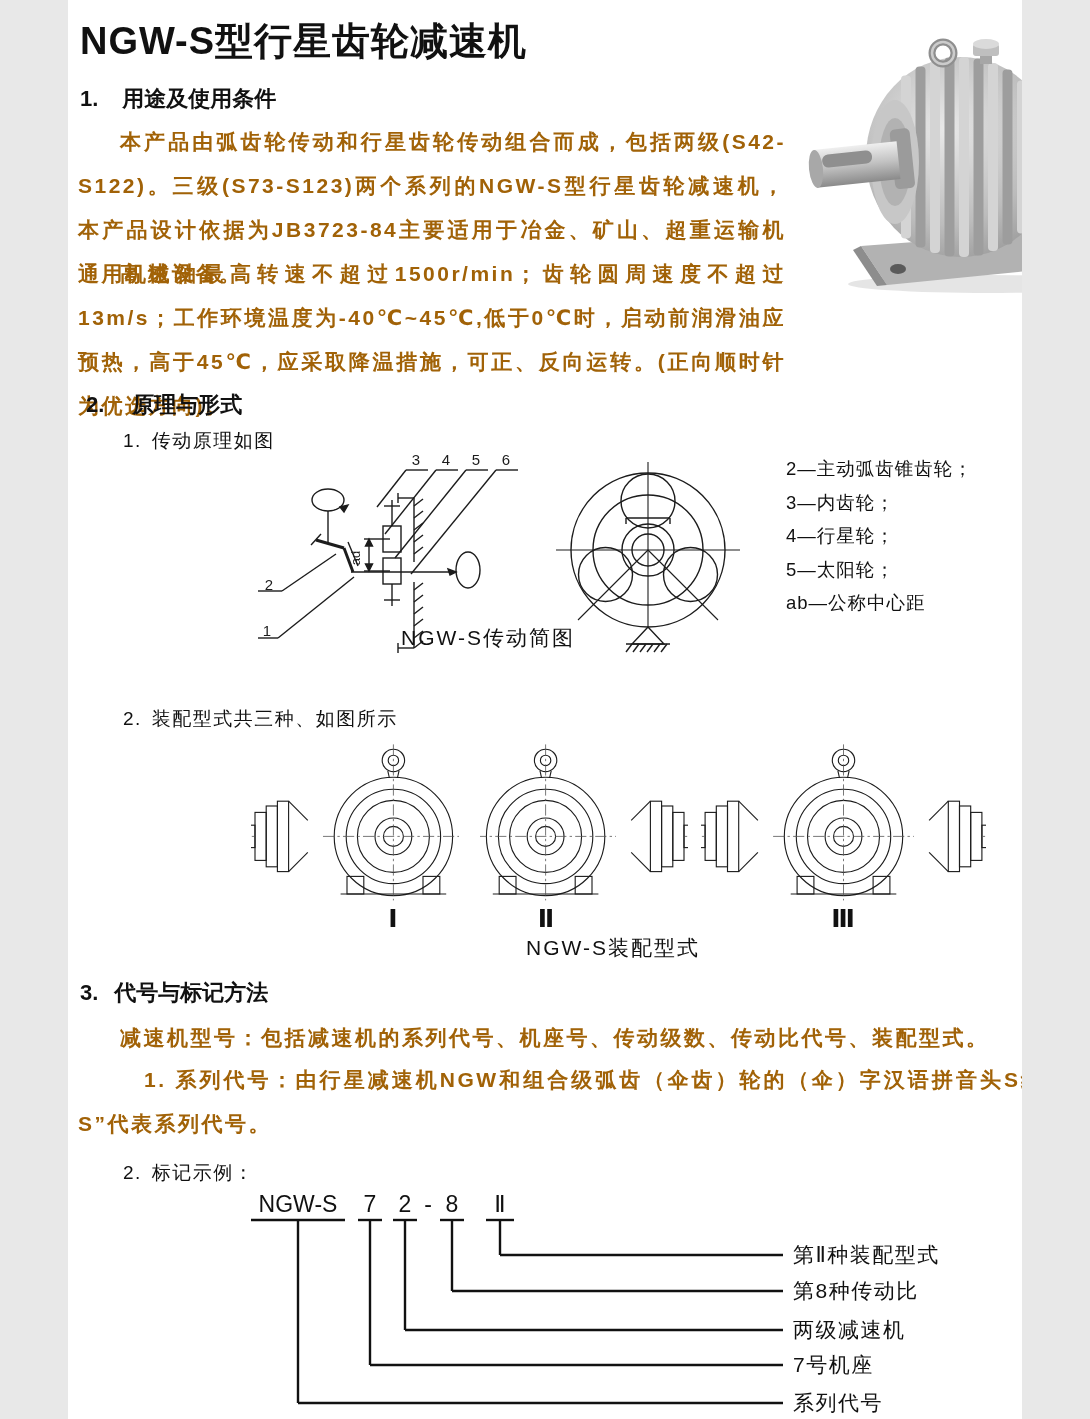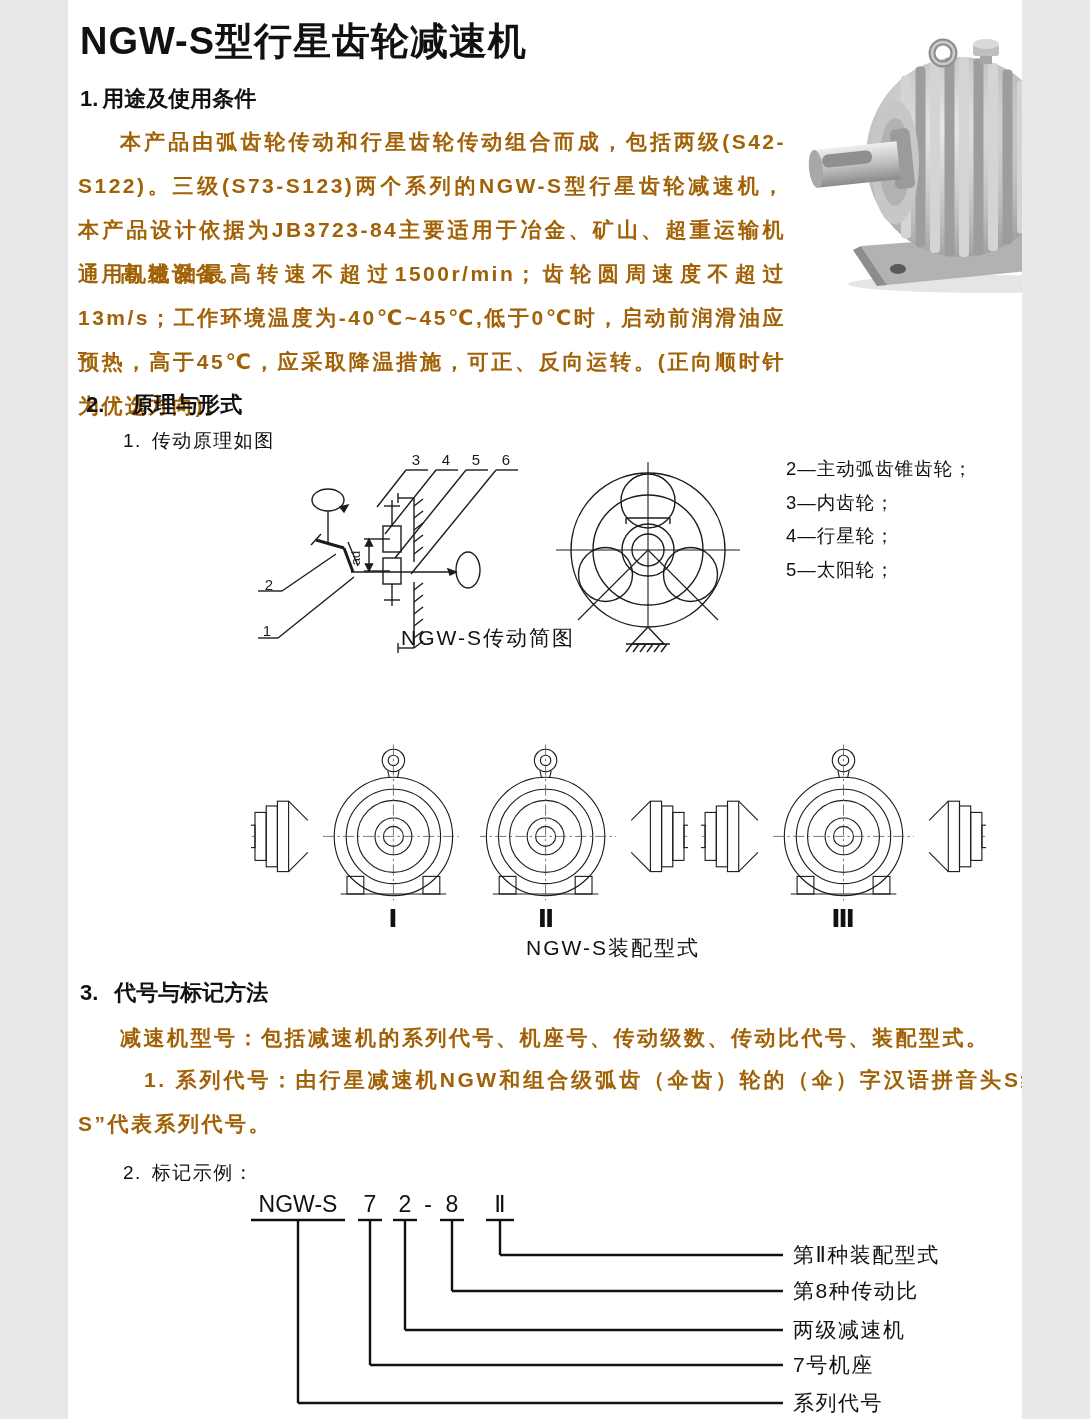--- a/index.html
+++ b/index.html
@@ -2,21 +2,21 @@
 <html><head>
 <meta charset="utf-8">
 <style>
   html,body{margin:0;padding:0;background:#e8e8e8;}
   .page{position:relative;width:954px;height:1419px;background:#ffffff;margin:0 auto;
         font-family:"Liberation Sans","DejaVu Sans",sans-serif;color:#111;overflow:hidden;}
   .abs{position:absolute;}
   .title{font-size:38px;font-weight:bold;letter-spacing:1px;white-space:nowrap;}
   .h{font-size:22px;font-weight:bold;white-space:nowrap;}
   .h .num{display:inline-block;}
-  .h1 .txt{margin-left:4px;} .h2 .txt{margin-left:28px;} .h3 .txt{margin-left:16px;}
+  .h1 .txt{margin-left:24px;} .h2 .txt{margin-left:28px;} .h3 .txt{margin-left:16px;}
   .para{font-size:21px;line-height:44px;letter-spacing:2.5px;text-align:justify;color:#a16207;font-weight:bold;}
   .sub{font-size:19px;letter-spacing:1.5px;white-space:nowrap;}
   .sub .num{margin-right:10px;}
   .legend{font-size:18.5px;line-height:33.5px;letter-spacing:1px;white-space:nowrap;}
   .cap{font-size:21px;letter-spacing:2px;text-align:center;white-space:nowrap;}
   .asm-label{font-size:25px;font-weight:bold;transform:translateX(-50%);}
   svg{display:block;}
   .ln{stroke:#1c1c1c;stroke-width:1.4;fill:none;}
   .ctr{stroke:#555;stroke-width:1;fill:none;stroke-dasharray:14 4 3 4;}
   .dtxt{fill:#1c1c1c;font-size:15px;font-family:"Liberation Sans","DejaVu Sans",sans-serif;}
@@ -210,22 +210,26 @@
     </g>
   </svg>
 
   <div class="abs cap" style="left:290px;top:624px;width:260px">NGW-S传动简图</div>
 
   <div class="abs legend" style="left:718px;top:452px">
     <div>2—主动弧齿锥齿轮；</div>
     <div>3—内齿轮；</div>
     <div>4—行星轮；</div>
     <div>5—太阳轮；</div>
-  </div>
-
+    <div>ab—公称中心距</div>
+  </div>
+
+  <div class="abs sub" style="left:55px;top:706px">
+    <span class="num">2.</span><span>装配型式共三种、如图所示</span>
+  </div>
 
   <svg width="0" height="0" style="position:absolute" aria-hidden="true">
     <defs>
       <g id="asm-body">
         <circle class="ln" cx="0" cy="0" r="74"></circle>
         <circle class="ln" cx="0" cy="0" r="59"></circle>
         <circle class="ln" cx="0" cy="0" r="45"></circle>
         <circle class="ln" cx="0" cy="0" r="23"></circle>
         <circle class="ln" cx="0" cy="0" r="12.5"></circle>
         <circle class="ln" cx="0" cy="-95" r="14"></circle>

